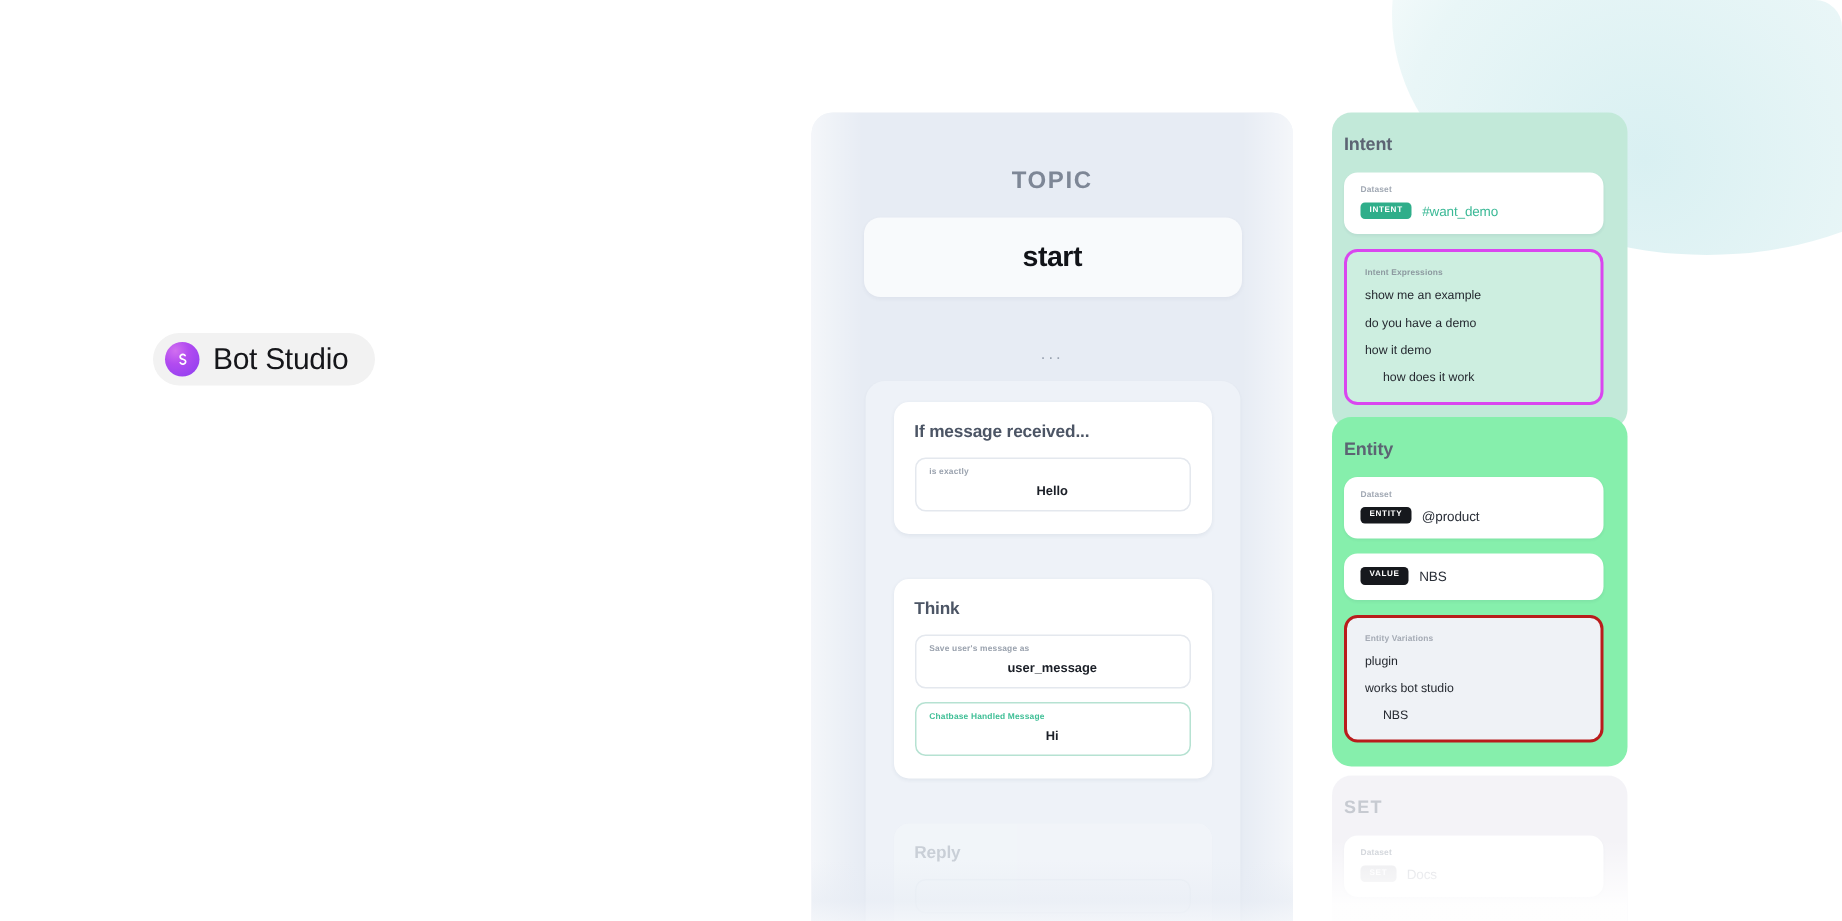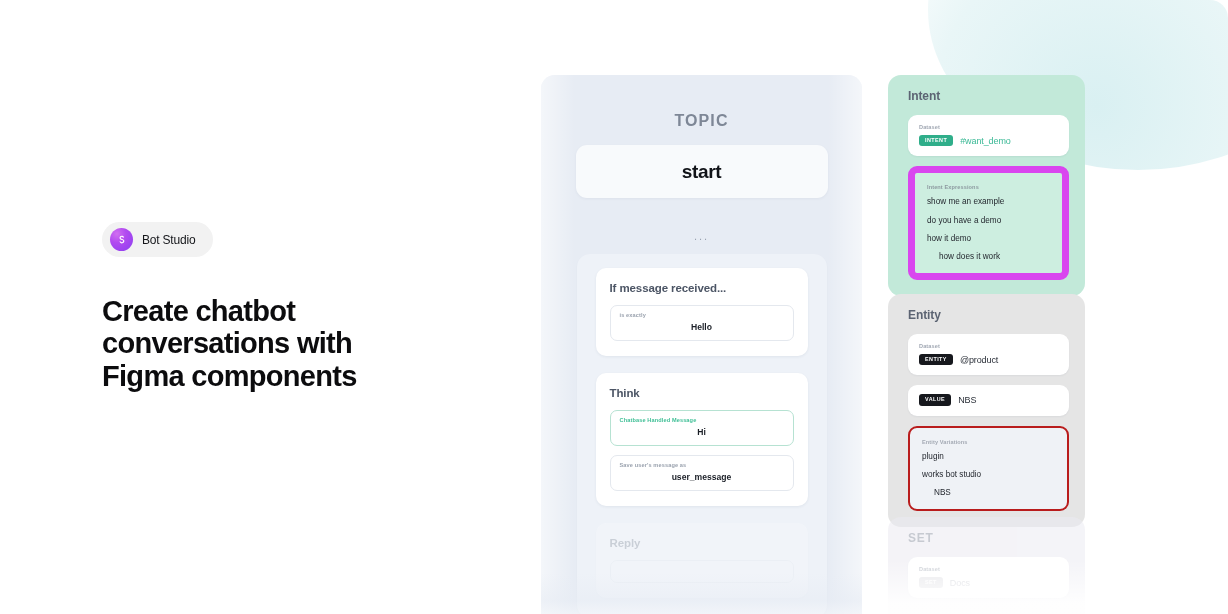--- a/index.html
+++ b/index.html
@@ -55,21 +55,21 @@
     height: 23px;
     border-radius: 50%;
     background: radial-gradient(circle at 30% 25%, #d16ff0 0%, #b24bf0 38%, #8b3df0 100%);
     display: flex;
     align-items: center;
     justify-content: center;
     flex: none;
   }
   .brand-logo svg { display: block; }
   .brand-name {
-    font-size: 12px;
+    font-size: 20px;
     font-weight: 400;
     color: #15161a;
     letter-spacing: -0.2px;
     line-height: 1;
   }
   .hero-title {
     margin: 38px 0 0 0;
     font-size: 29px;
     font-weight: 700;
     line-height: 1.12;
@@ -125,21 +125,21 @@
   .node-stack {
     margin: 14px auto 0 auto;
     width: 250px;
     background: #eef2f8;
     border-radius: 13px;
     padding: 14px 0 20px 0;
     box-shadow: 0 1px 2px rgba(30,45,80,0.04);
   }
   .node-card {
     width: 212px;
-    margin: 0 auto 17px auto;
+    margin: 0 auto 30px auto;
     background: #ffffff;
     border-radius: 10px;
     padding: 14px 14px 15px 14px;
     box-sizing: border-box;
     box-shadow: 0 1px 3px rgba(35,50,85,0.07);
   }
   .node-card:last-child { margin-bottom: 0; }
   .node-title {
     font-size: 11.5px;
     font-weight: 700;
@@ -193,24 +193,24 @@
   .flow-panel-shade-l { left: 0;  background: linear-gradient(to right, rgba(255,255,255,0.55), rgba(255,255,255,0)); }
   .flow-panel-shade-r { right: 0; background: linear-gradient(to left,  rgba(255,255,255,0.55), rgba(255,255,255,0)); }
 
   
   .side-panel {
     position: absolute;
     left: 888px;
     width: 197px;
     border-radius: 13px;
     box-sizing: border-box;
-    padding: 14px 16px 16px 20px;
+    padding: 14px 16px 16px 8px;
   }
   .panel-intent { top: 75px;  background: #c2e9d9; }
-  .panel-entity { top: 294px; background: #e5e5e5; }
+  .panel-entity { top: 278px; background: #86efac; }
   .panel-set    { top: 517px; background: #ecebf2; height: 97px; border-radius: 13px 13px 0 0; opacity: 0.55; }
 
   .panel-title {
     font-size: 12px;
     font-weight: 700;
     color: #5c6473;
     letter-spacing: -0.1px;
     margin-bottom: 12px;
   }
   .panel-title.muted { color: #9aa0ad; letter-spacing: 0.8px; }
@@ -249,21 +249,21 @@
     color: #2a2f38;
     letter-spacing: -0.1px;
   }
   .badge-text.green { color: #3bb996; }
   .badge-text.muted { color: #b9bcc6; }
 
   .list-box {
     border-radius: 9px;
     padding: 11px 12px 12px 12px;
   }
-  .list-box.on-green { background: #cdeee0; border: 7px solid #d946ef; }
+  .list-box.on-green { background: #cdeee0; border: 2px solid #d946ef; }
   .list-box.on-grey  { background: #eff2f6; border: 2px solid #b91c1c; }
   .list-caption {
     font-size: 5.6px;
     font-weight: 600;
     color: #8d9aa0;
     letter-spacing: 0.1px;
     margin-bottom: 8px;
   }
   .list-box.on-grey .list-caption { color: #a4aab4; }
   .list-item {
@@ -294,21 +294,20 @@
 
   <div class="hero">
     <div class="brand-pill">
       <span class="brand-logo">
         <svg width="13" height="13" viewBox="0 0 24 24" fill="none">
           <path d="M15.5 7.5c-1.2-1.6-3.6-1.9-5.1-0.6-1.4 1.2-1.3 3.2 0.2 4.2 1.6 1.1 4 0.8 5.1 2.3 1 1.4 0.4 3.3-1.2 4.1-1.7 0.9-4 0.3-5-1.3" stroke="#ffffff" stroke-width="2.1" stroke-linecap="round" fill="none"></path>
         </svg>
       </span>
       <span class="brand-name">Bot Studio</span>
     </div>
-    <h1 class="hero-title">Create chatbot conversations with Figma components</h1>
   </div>
 
   <div class="flow-panel">
 
     <div class="topic-label">TOPIC</div>
 
     <div class="start-card">
       <span class="start-card-label">start</span>
     </div>
 
@@ -320,28 +319,28 @@
         <div class="node-title">If message received...</div>
         <div class="field">
           <div class="field-label">is exactly</div>
           <div class="field-value">Hello</div>
         </div>
       </div>
 
       <div class="node-card">
         <div class="node-title">Think</div>
 
+        <div class="field">
+          <div class="field-label">Save user's message as</div>
+          <div class="field-value">user_message</div>
+        </div>
+
         <div class="field accent-green">
           <div class="field-label green">Chatbase Handled Message</div>
           <div class="field-value">Hi</div>
-        </div>
-
-        <div class="field">
-          <div class="field-label">Save user's message as</div>
-          <div class="field-value">user_message</div>
         </div>
 
       </div>
 
       <div class="node-card faded">
         <div class="node-title">Reply</div>
         <div class="field">
           <div class="field-label">&nbsp;</div>
 
         </div>

